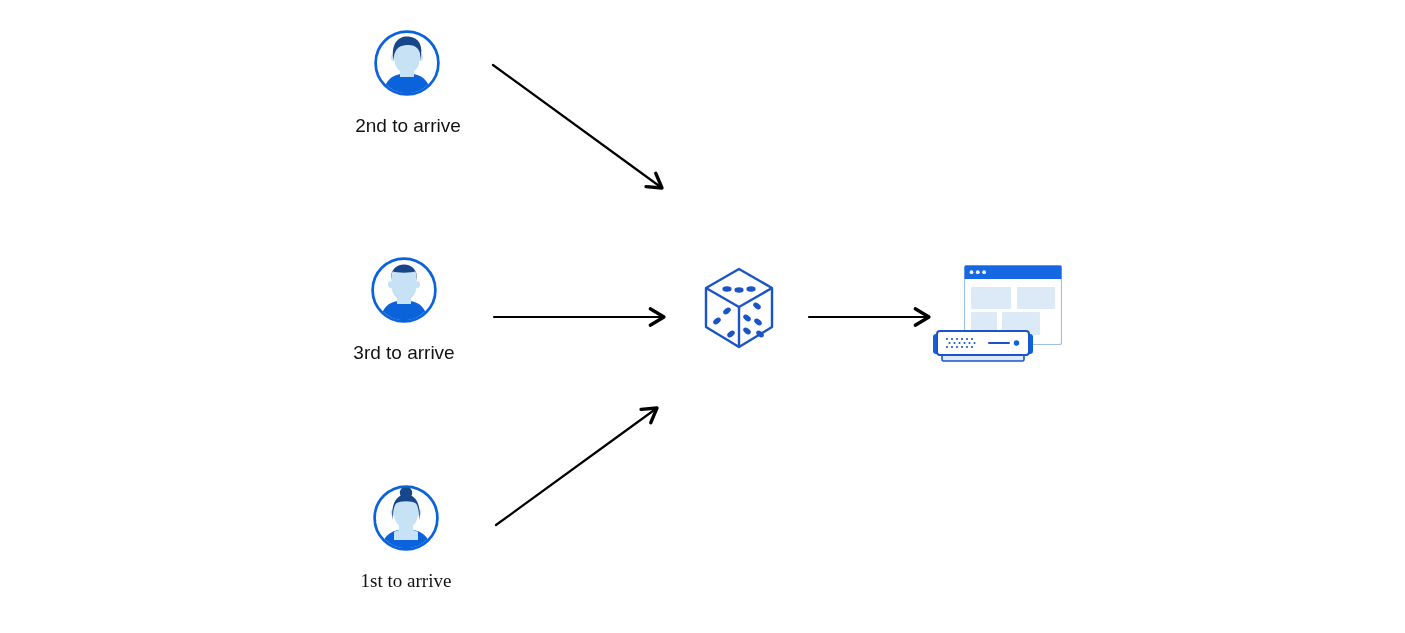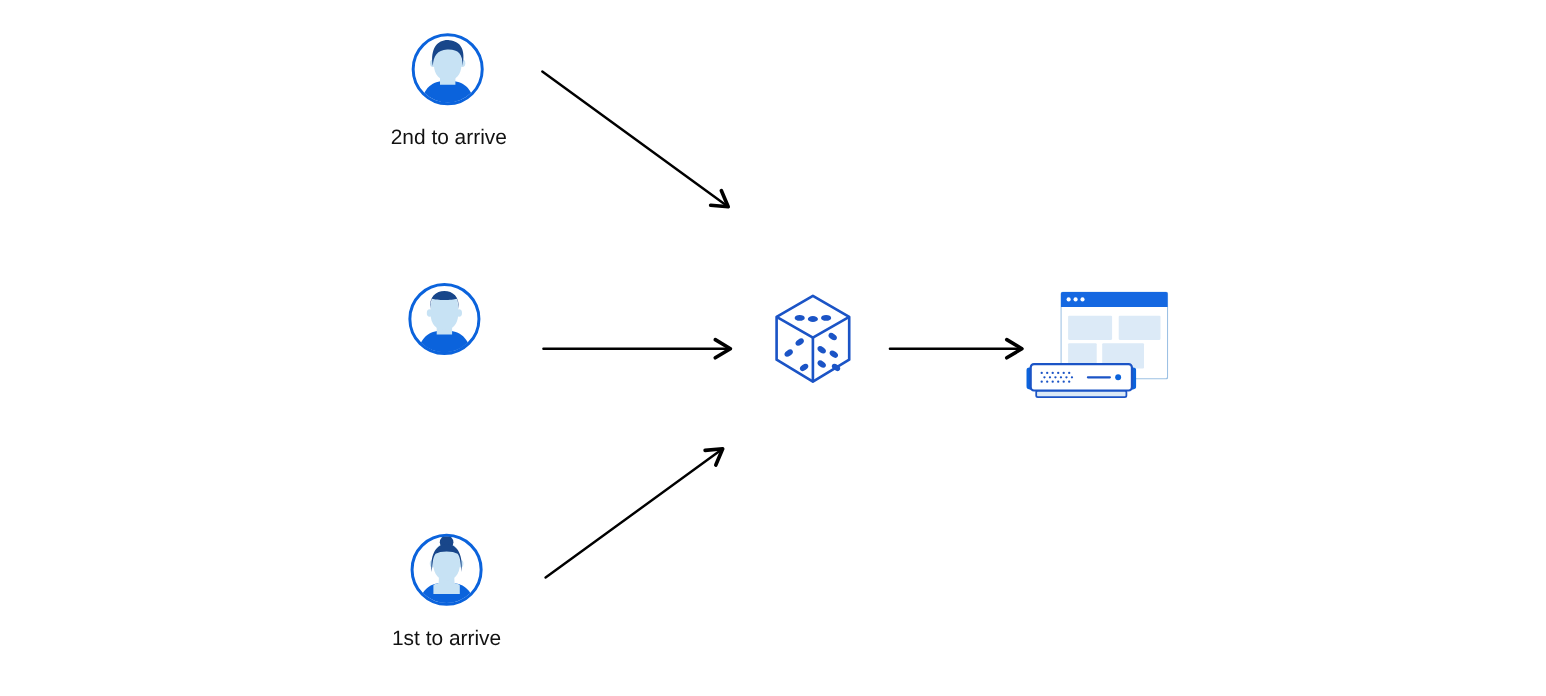--- a/index.html
+++ b/index.html
@@ -95,20 +95,21 @@
         <path d="M27,33 L41,33 L41,48 L27,48 Z" style="fill:var(--face-light)"></path>
         <ellipse cx="20.6" cy="28.5" rx="2.6" ry="3.4" style="fill:var(--face-light)"></ellipse>
         <ellipse cx="47.4" cy="28.5" rx="2.6" ry="3.4" style="fill:var(--face-light)"></ellipse>
         <path d="M21.5,23.5 C21.5,14 27,9.5 34,9.5 C41,9.5 46.5,14 46.5,23.5 L46.5,30
                  C46.5,39 41,44 34,44 C27,44 21.5,39 21.5,30 Z" style="fill:var(--face-light)"></path>
         <path d="M21,25 C20,13.5 26.5,8.5 34,8.5 C41.5,8.5 48,13.5 47,25
                  C46.5,18.5 46,16.5 45,15.5 C41.5,17 26.5,17 23,15.5 C22,16.5 21.5,18.5 21,25 Z" style="fill:var(--hair-dark)"></path>
       </g>
     </svg>
   </div>
+  <div class="node-label" style="left:283px;top:342px;">3rd to arrive</div>
 
   <div class="abs icon" style="left:336px;top:484px;">
     <svg width="68" height="68" viewBox="0 0 68 68">
       <defs>
           <clipPath id="av3c">
             <circle cx="34" cy="34" r="30.2"></circle>
           </clipPath>
         </defs>
       <circle cx="34" cy="34" r="31.4" style="fill:#fff;stroke:var(--blue-fill)" stroke-width="2.7"></circle>
       <g clip-path="url(#av3c)">
@@ -118,21 +119,21 @@
         <ellipse cx="21.2" cy="28.5" rx="2.5" ry="3.3" style="fill:var(--face-light)"></ellipse>
         <ellipse cx="46.8" cy="28.5" rx="2.5" ry="3.3" style="fill:var(--face-light)"></ellipse>
         <path d="M22,24 C22,14.5 27.5,10 34,10 C40.5,10 46,14.5 46,24 L46,29.5
                  C46,38.5 40.5,43.5 34,43.5 C27.5,43.5 22,38.5 22,29.5 Z" style="fill:var(--face-light)"></path>
         <circle cx="34" cy="9" r="6.2" style="fill:var(--hair-dark)"></circle>
         <path d="M20.5,36 C18.5,18 26,10.5 34,10.5 C42,10.5 49.5,18 47.5,36
                  C46.8,27 46.2,22.5 44,19.5 C40,16.5 28,16.5 24,19.5 C21.8,22.5 21.2,27 20.5,36 Z" style="fill:var(--hair-dark)"></path>
       </g>
     </svg>
   </div>
-  <div class="node-label" style="left:285px;top:570px;">1st to arrive</div>
+  <div class="node-label" style="left:285px;top:570px;font-family:Liberation Serif, serif;">1st to arrive</div>
 
   <div class="abs icon" style="left:667px;top:266px;">
     <svg width="72" height="84" viewBox="0 0 72 84">
       <g style="stroke:var(--blue-stroke)" stroke-width="2.4" fill="#fff" stroke-linejoin="round">
         <path d="M36,3 L69,22 L69,61 L36,81 L3,61 L3,22 Z"></path>
         <path d="M3,22 L36,41 L69,22" fill="none"></path>
         <path d="M36,41 L36,81" fill="none"></path>
       </g>
       <g style="fill:var(--blue-stroke)">
         <ellipse cx="24" cy="23" rx="4.6" ry="2.7"></ellipse>

